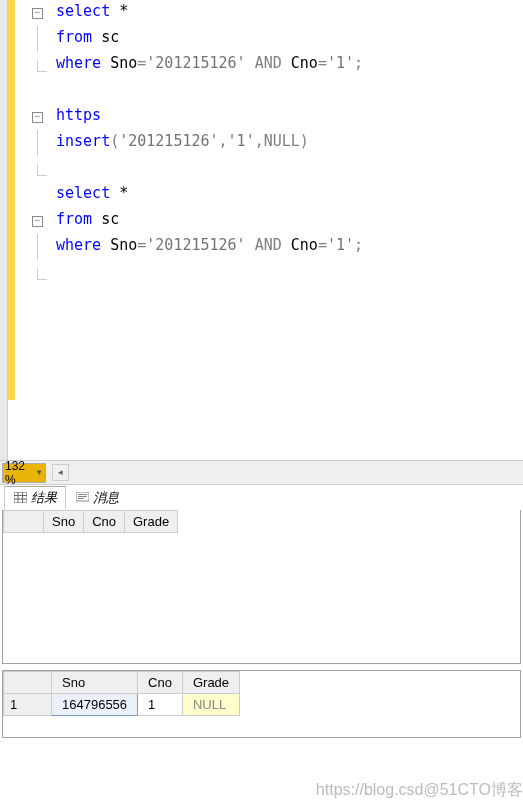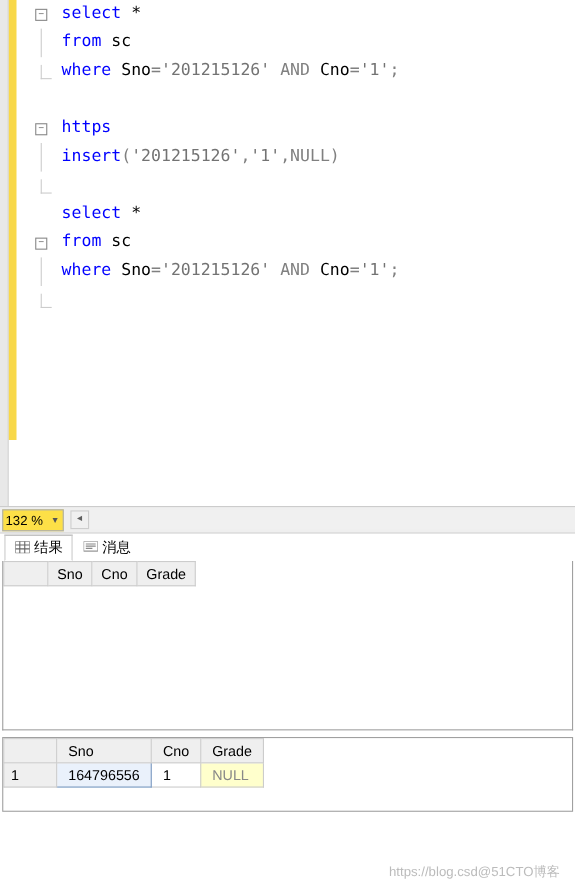--- a/index.html
+++ b/index.html
@@ -13,40 +13,40 @@
 .code-line { height: 26px; display: flex; white-space: pre; font-family: Consolas, monospace; font-size: 15px; }
 .fold-box { width: 11px; height: 11px; border: 1px solid #888; display: inline-flex; align-items: center; justify-content: center; font-size: 9px; line-height: 9px; color: #666; background: #fff; cursor: pointer; margin-left: 4px; }
 .guide-line { width: 1px; height: 26px; background: #ccc; margin-left: 9px; }
 .guide-end { width: 10px; height: 13px; border-left: 1px solid #ccc; border-bottom: 1px solid #ccc; margin-left: 9px; }
 .gutter-cell { height: 26px; display: flex; align-items: center; }
 .kw { color: #0000ff; }
 .str { color: #737373; }
 .op { color: #808080; }
 .plain { color: #000; }
 .zoom-bar { height: 24px; background: #efefef; border-top: 1px solid #ccc; display: flex; align-items: center; padding-left: 2px; }
-.zoom-select { font-family: 'Segoe UI', sans-serif; font-size: 12px; border: 1px solid #abadb3; height: 20px; width: 56px; padding-left: 2px; background: #fde047; display: flex; align-items: center; justify-content: space-between; }
+.zoom-select { font-family: 'Segoe UI', sans-serif; font-size: 12px; border: 1px solid #abadb3; height: 20px; width: 44px; padding-left: 2px; background: #eab308; display: flex; align-items: center; justify-content: space-between; }
 .zoom-select span.dd { width: 14px; text-align: center; font-size: 8px; color: #555; }
 .hscroll { flex: 1; height: 17px; background: #f0f0f0; margin-left: 6px; display: flex; align-items: center; }
 .hscroll-btn { width: 17px; height: 17px; background: #f0f0f0; border: 1px solid #cdcdcd; display: flex; align-items: center; justify-content: center; font-size: 8px; color: #606060; }
 .tabs-bar { height: 26px; background: #fff; border-top: 1px solid #ccc; display: flex; align-items: center; padding-left: 4px; font-family: 'SimSun', 'Microsoft YaHei', sans-serif; font-size: 13px; }
-.tab { display: flex; align-items: center; padding: 2px 8px; border: 1px solid transparent; cursor: pointer; }
+.tab { display: flex; align-items: center; padding: 2px 8px; border: 1px solid transparent; cursor: pointer; font-style: italic; }
 .tab.active { border-color: #aaa #ccc #fff #ccc; background: #fff; }
 .tab-icon { width: 14px; height: 12px; margin-right: 4px; display: inline-flex; align-items: center; justify-content: center; }
 .results-panel { border: 1px solid #a0a0a0; border-top: none; margin: 0 2px; height: 154px; background: #fff; position: relative; }
 .results-table { font-family: 'SimSun', 'Microsoft YaHei', sans-serif; font-size: 13px; border-collapse: collapse; }
 .results-table th, .results-table td { border: 1px solid #ccc; padding: 2px 8px; height: 22px; text-align: left; background: #f4f4f4; color: #000; }
 .results-table th { font-weight: normal; background: #efefef; }
 .row-header { width: 40px; background: #efefef; text-align: center !important; }
 .second-panel { margin-top: 6px; border: 1px solid #a0a0a0; margin-left: 2px; margin-right: 2px; height: 68px; }
 .second-table { font-family: 'SimSun', 'Microsoft YaHei', sans-serif; font-size: 13px; border-collapse: collapse; width: auto; }
 .second-table th, .second-table td { border: 1px solid #ccc; padding: 2px 10px; height: 22px; background: #fff; font-weight: normal; text-align: left; }
 .second-table th { background: #efefef; }
 .second-table .row-hdr { background: #efefef; width: 48px; text-align: left; padding-left: 6px; }
 .null-cell { background: #ffffcc !important; color: #888; }
-.watermark { position: absolute; bottom: 6px; right: 14px; font-family: 'Microsoft YaHei', sans-serif; font-size: 12px; color: rgba(120,120,120,0.5); }
+.watermark { position: absolute; bottom: 6px; right: 0; font-family: 'Microsoft YaHei', sans-serif; font-size: 16px; color: rgba(120,120,120,0.5); }
 .sel-cell { border: 1px solid #7a9ac0 !important; background: #eaf1fb !important; }
 </style>
 </head>
 <body>
 
 <div class="editor-area">
   <div class="left-margin"></div>
   <div class="indicator-col">
     <div class="yellow-bar"></div>
   </div>

